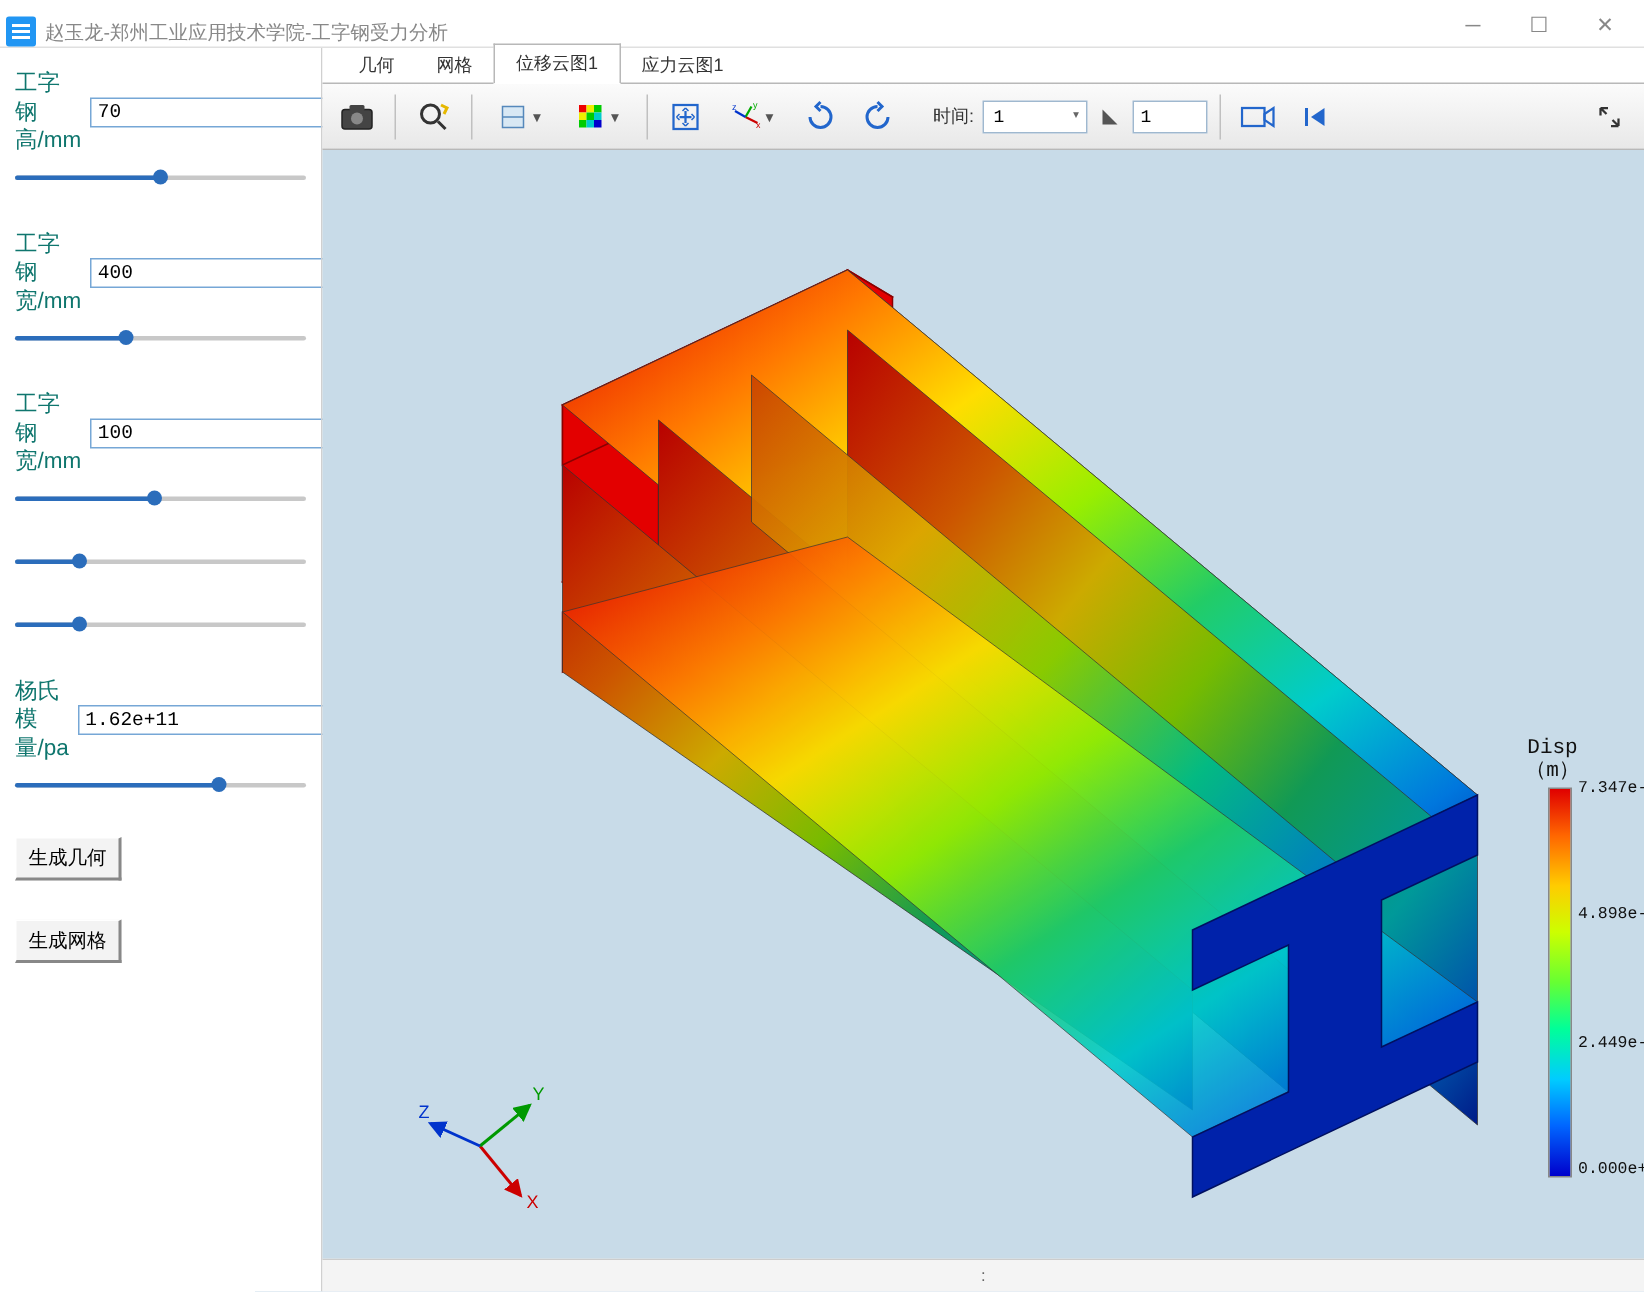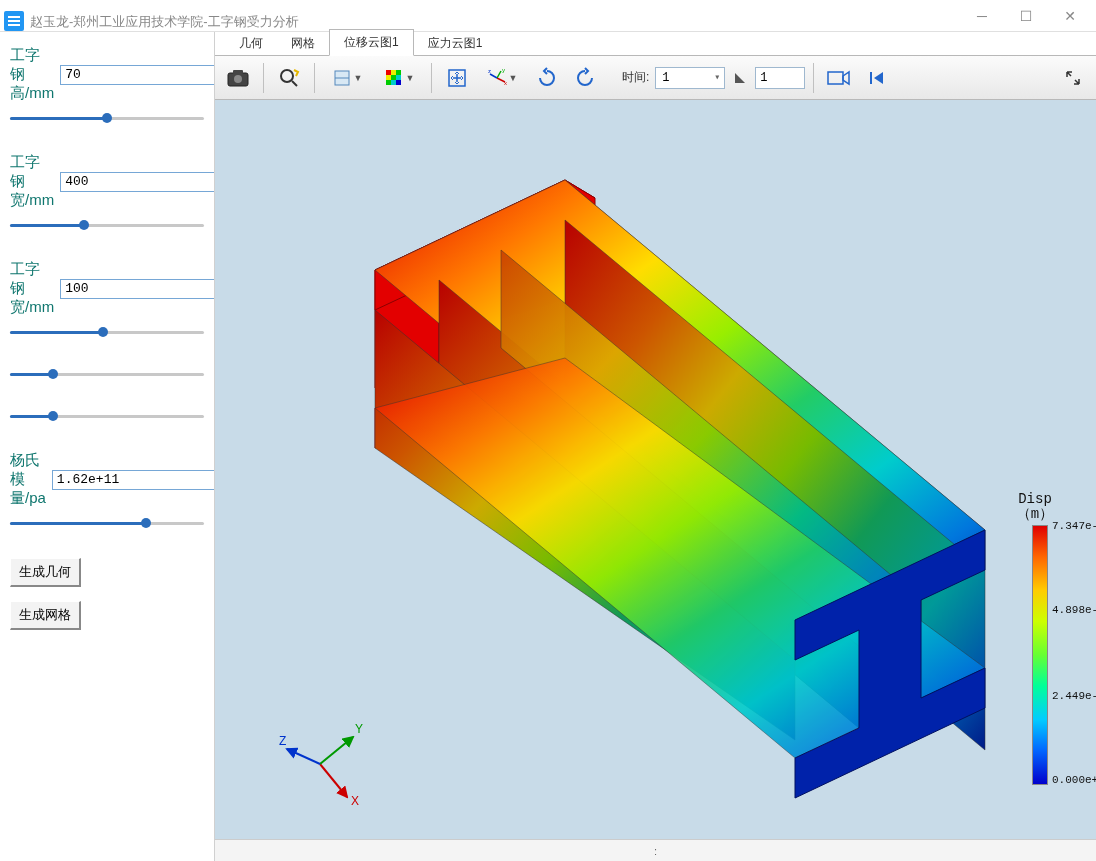--- a/index.html
+++ b/index.html
@@ -63,21 +63,21 @@
   background: #2b6dbb; border-radius: 50%;
   transform: translateX(-5px);
 }
 .action-btn {
   display: inline-block;
   padding: 4px 8px;
   background: #f3f3f3;
   border: 1px solid #fff;
   border-bottom: 2px solid #888;
   border-right: 2px solid #888;
-  margin-bottom: 14px;
+  margin-bottom: 26px;
   font-size: 13px;
   cursor: pointer;
   font-family: "SimSun", serif;
 }
 .content { flex: 1; display: flex; flex-direction: column; border-left: 1px solid #d0d0d0; }
 .tabs {
   height: 24px; display: flex; align-items: flex-end;
   padding-left: 10px; gap: 0;
   background: #fff;
   border-bottom: 1px solid #b8b8b8;

